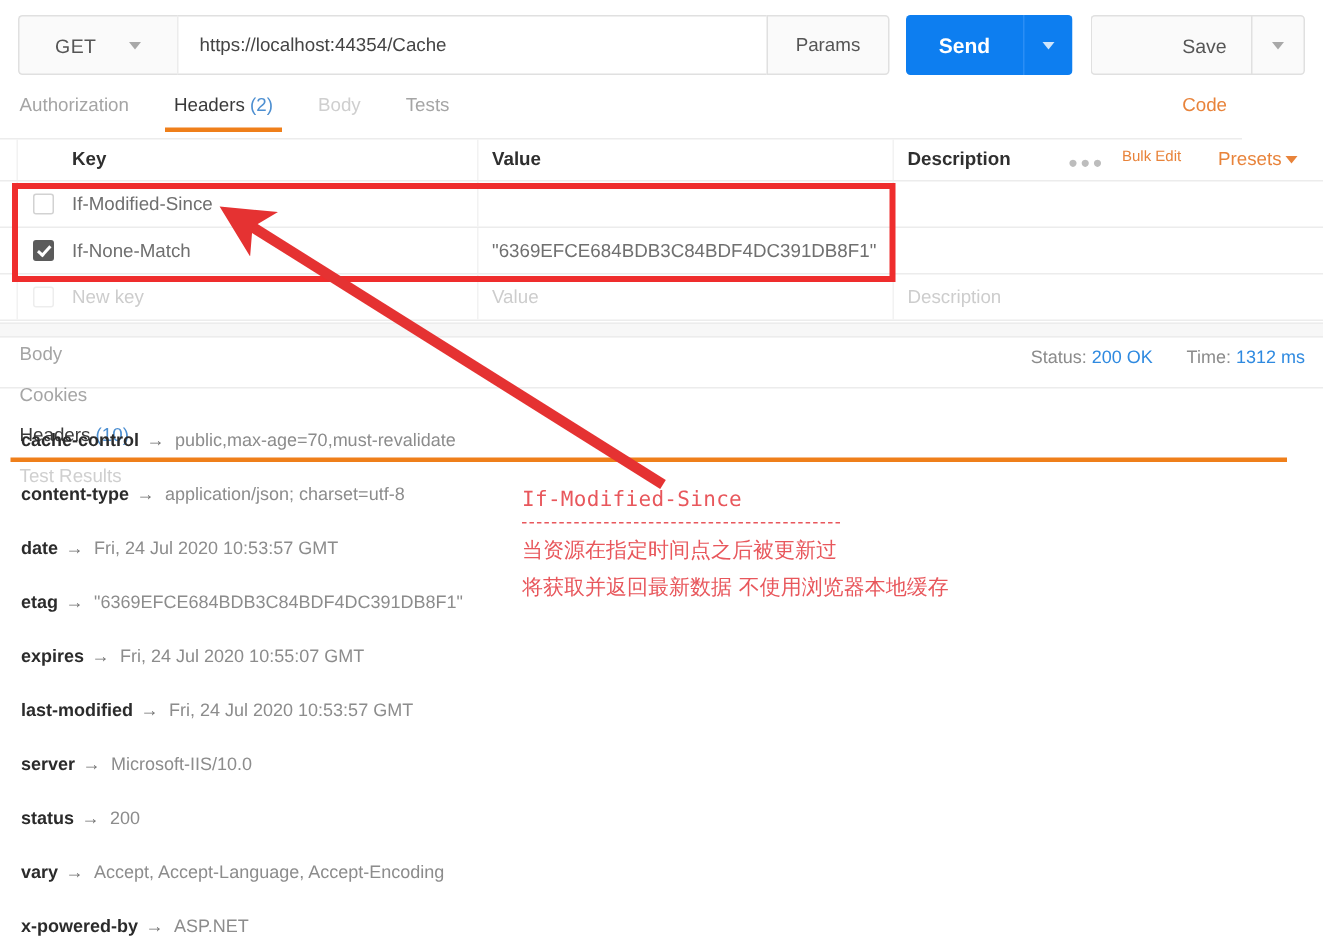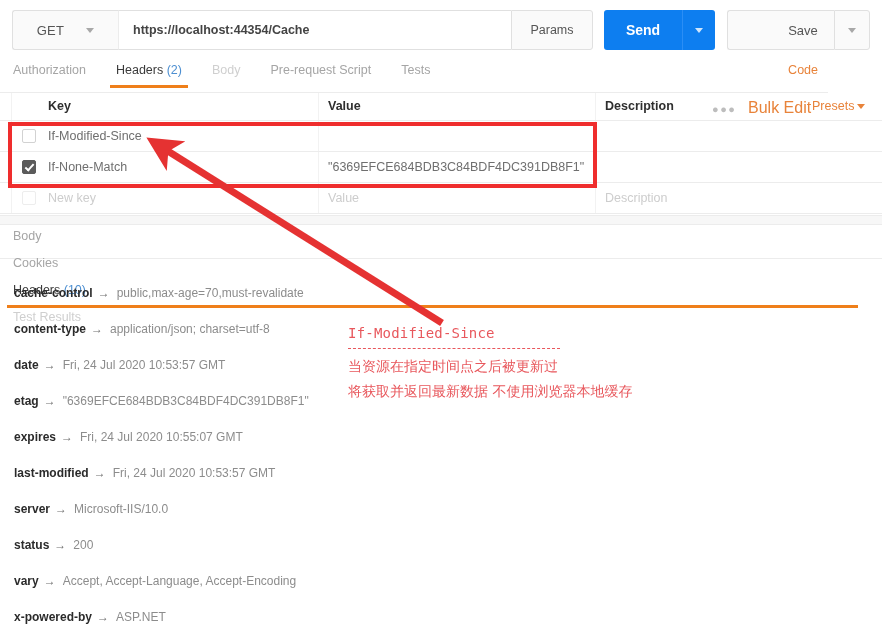--- a/index.html
+++ b/index.html
@@ -55,21 +55,20 @@
     border-right: none;
     background: #fff;
     display: flex;
     align-items: center;
     padding-left: 14px;
     cursor: text;
   }
   .url-text {
     font-size: 12.5px;
     color: #444;
-    font-weight: bold;
   }
   .params-btn {
     width: 80px;
     border: 1px solid #e0e0e0;
     background: #fafafa;
     border-radius: 0 3px 3px 0;
     display: flex;
     align-items: center;
     justify-content: center;
     font-size: 12.5px;
@@ -199,21 +198,21 @@
     position: absolute;
     left: 712px; top: 10px;
     letter-spacing: 1.5px;
     color: #bdbdbd;
     font-size: 11px;
     cursor: pointer;
   }
   .bulk-edit {
     position: absolute;
     left: 748px; top: 6px;
-    font-size: 16px;
+    font-size: 10px;
     color: #e8833a;
     cursor: pointer;
   }
   .presets {
     position: absolute;
     left: 812px; top: 6px;
     font-size: 12.5px;
     color: #e8833a;
     cursor: pointer;
   }
@@ -422,21 +421,20 @@
   </div>
 </div>
 
 <div class="req-tabs">
   <div class="rtab">Authorization</div>
   <div class="rtab active">
     <span>Headers</span>
     <span class="tab-count">(2)</span>
   </div>
   <div class="rtab dim">Body</div>
-  <div class="rtab">Pre-request Script</div>
   <div class="rtab">Tests</div>
   <div class="code-link">Code</div>
 </div>
 
 <div class="tbl">
   <div class="tbl-head">
     <div class="col-div" style="left:11px"></div>
     <div class="col-div" style="left:318px"></div>
     <div class="col-div" style="left:595px"></div>
     <div class="th th-key">Key</div>
@@ -480,20 +478,27 @@
 <div class="splitter"></div>
 
 <div class="resp-tabs">
   <div class="rtab">Body</div>
   <div class="rtab">Cookies</div>
   <div class="rtab active">
     <span>Headers</span>
     <span class="tab-count">(10)</span>
   </div>
   <div class="rtab dim">Test Results</div>
+  <div class="status-area">
+    <span>Status:</span>
+    <span class="status-val">200 OK</span>
+    <span class="gap"></span>
+    <span>Time:</span>
+    <span class="time-val">1312 ms</span>
+  </div>
 </div>
 
 <div class="hdr-list">
   <div class="hdr-item">
     <span class="hdr-name">cache-control</span>
     <span class="hdr-arrow">→</span>
     <span class="hdr-val">public,max-age=70,must-revalidate</span>
   </div>
   <div class="hdr-item">
     <span class="hdr-name">content-type</span>

